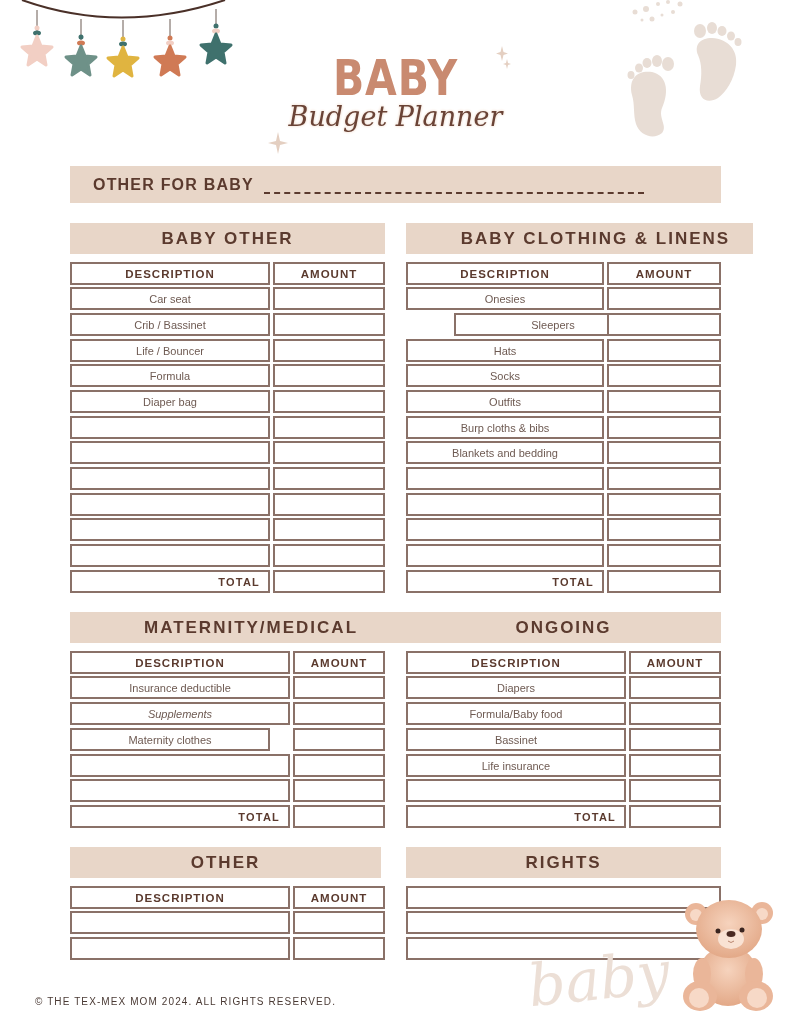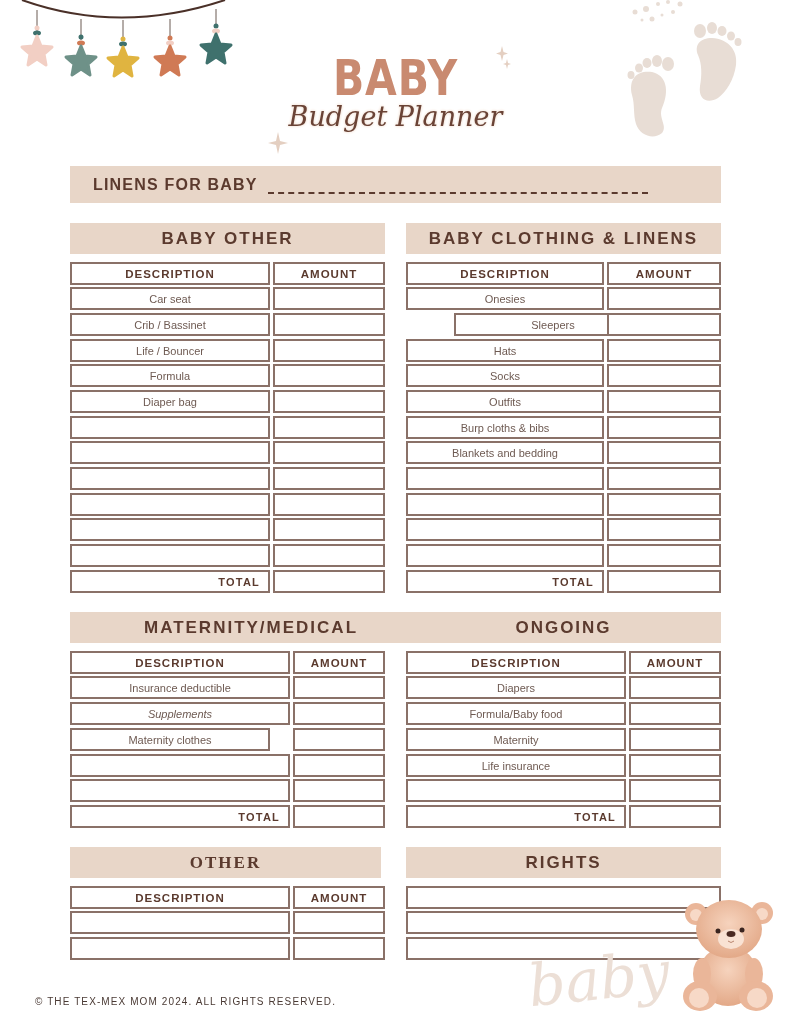--- a/index.html
+++ b/index.html
@@ -130,21 +130,21 @@
 </svg>
 <svg class="abs" style="left:496px;top:46px" width="16" height="26" viewBox="0 0 16 26">
   <path d="M6 0 L7.5 6 L12 7.5 L7.5 9 L6 15 L4.5 9 L0 7.5 L4.5 6 Z" fill="#e4cfc1"></path>
   <path d="M11 13 L12 17 L15 18 L12 19 L11 23 L10 19 L7 18 L10 17 Z" fill="#e4cfc1"></path>
 </svg>
 
 <div class="title-baby">BABY</div>
 <div class="title-sub">Budget Planner</div>
 
 <div class="budget-bar">
-  <span class="budget-label">LINENS FOR BABY</span>
+  <span class="budget-label">OTHER FOR BABY</span>
   <span class="budget-line"></span>
 </div>
 
 <div class="sec-head" style="left:70px;top:223px;width:315px;">BABY OTHER</div>
 <div>
   <div class="cell hdr" style="left:70px;top:262px;width:200px;">DESCRIPTION</div>
   <div class="cell hdr" style="left:273px;top:262px;width:112px;">AMOUNT</div>
 
   <div class="cell" style="left:70px;top:287px;width:200px;">Car seat</div>
   <div class="cell amt" style="left:273px;top:287px;width:112px;"></div>
@@ -165,21 +165,21 @@
   <div class="cell" style="left:70px;top:493px;width:200px;"></div>
   <div class="cell amt" style="left:273px;top:493px;width:112px;"></div>
   <div class="cell" style="left:70px;top:518px;width:200px;"></div>
   <div class="cell amt" style="left:273px;top:518px;width:112px;"></div>
   <div class="cell" style="left:70px;top:544px;width:200px;"></div>
   <div class="cell amt" style="left:273px;top:544px;width:112px;"></div>
   <div class="cell total" style="left:70px;top:570px;width:200px;">TOTAL</div>
   <div class="cell amt" style="left:273px;top:570px;width:112px;"></div>
 </div>
 
-<div class="sec-head" style="left:406px;top:223px;width:315px;">BABY CLOTHING &amp; LINENS</div>
+<div class="sec-head" style="left:406px;top:223px;width:315px;padding-left:32px;">BABY CLOTHING &amp; LINENS</div>
 <div>
   <div class="cell hdr" style="left:406px;top:262px;width:198px;">DESCRIPTION</div>
   <div class="cell hdr" style="left:607px;top:262px;width:114px;">AMOUNT</div>
 
   <div class="cell" style="left:406px;top:287px;width:198px;">Onesies</div>
   <div class="cell amt" style="left:607px;top:287px;width:114px;"></div>
   <div class="cell" style="left:406px;top:313px;width:198px;margin-left:48px;">Sleepers</div>
   <div class="cell amt" style="left:607px;top:313px;width:114px;"></div>
   <div class="cell" style="left:406px;top:339px;width:198px;">Hats</div>
   <div class="cell amt" style="left:607px;top:339px;width:114px;"></div>
@@ -224,31 +224,31 @@
 
 <div class="sec-head" style="left:406px;top:612px;width:315px;">ONGOING</div>
 <div>
   <div class="cell hdr" style="left:406px;top:651px;width:220px;">DESCRIPTION</div>
   <div class="cell hdr" style="left:629px;top:651px;width:92px;">AMOUNT</div>
 
   <div class="cell" style="left:406px;top:676px;width:220px;">Diapers</div>
   <div class="cell amt" style="left:629px;top:676px;width:92px;"></div>
   <div class="cell" style="left:406px;top:702px;width:220px;">Formula/Baby food</div>
   <div class="cell amt" style="left:629px;top:702px;width:92px;"></div>
-  <div class="cell" style="left:406px;top:728px;width:220px;">Maternity</div>
+  <div class="cell" style="left:406px;top:728px;width:220px;">Bassinet</div>
   <div class="cell amt" style="left:629px;top:728px;width:92px;"></div>
   <div class="cell" style="left:406px;top:754px;width:220px;">Life insurance</div>
   <div class="cell amt" style="left:629px;top:754px;width:92px;"></div>
   <div class="cell" style="left:406px;top:779px;width:220px;"></div>
   <div class="cell amt" style="left:629px;top:779px;width:92px;"></div>
   <div class="cell total" style="left:406px;top:805px;width:220px;">TOTAL</div>
   <div class="cell amt" style="left:629px;top:805px;width:92px;"></div>
 </div>
 
-<div class="sec-head" style="left:70px;top:847px;width:311px;font-family:Liberation Serif, serif;">OTHER</div>
+<div class="sec-head" style="left:70px;top:847px;width:311px;">OTHER</div>
 <div>
   <div class="cell hdr" style="left:70px;top:886px;width:220px;">DESCRIPTION</div>
   <div class="cell hdr" style="left:293px;top:886px;width:92px;">AMOUNT</div>
   <div class="cell" style="left:70px;top:911px;width:220px;"></div>
   <div class="cell amt" style="left:293px;top:911px;width:92px;"></div>
   <div class="cell" style="left:70px;top:937px;width:220px;"></div>
   <div class="cell amt" style="left:293px;top:937px;width:92px;"></div>
 </div>
 
 <div class="sec-head" style="left:406px;top:847px;width:315px;">RIGHTS</div>

